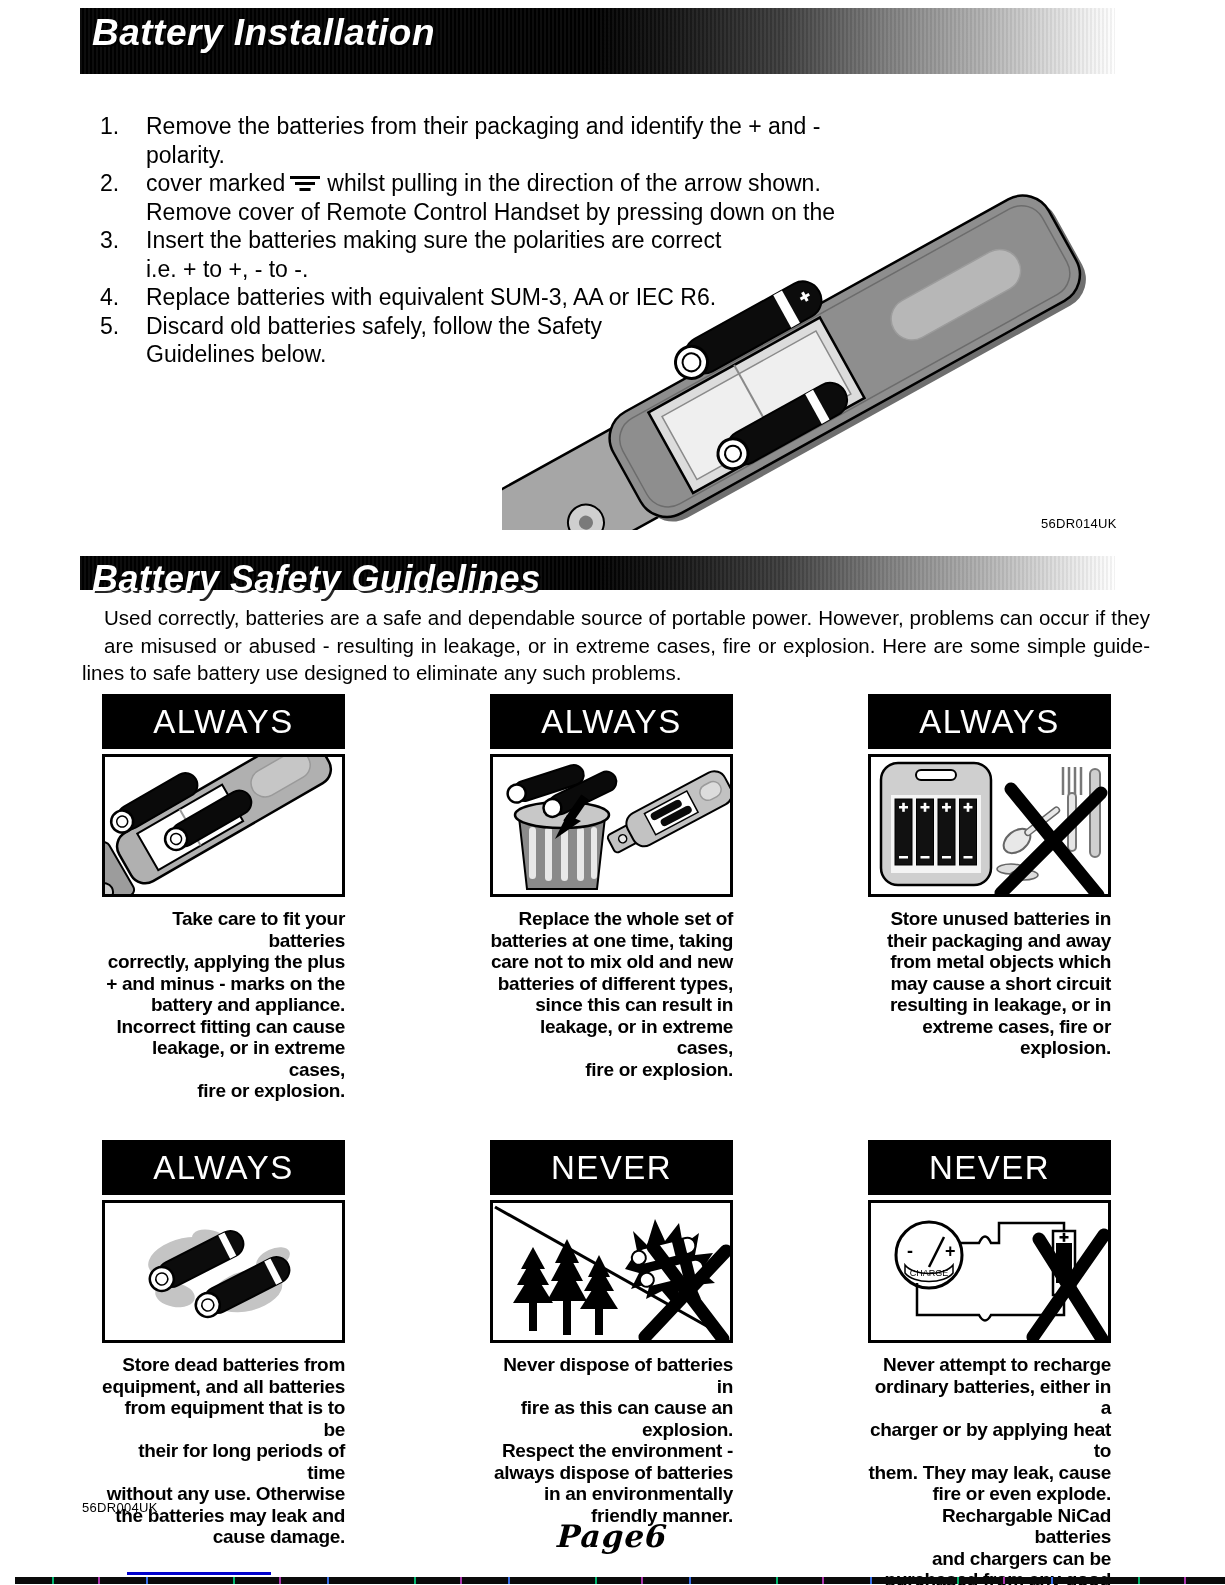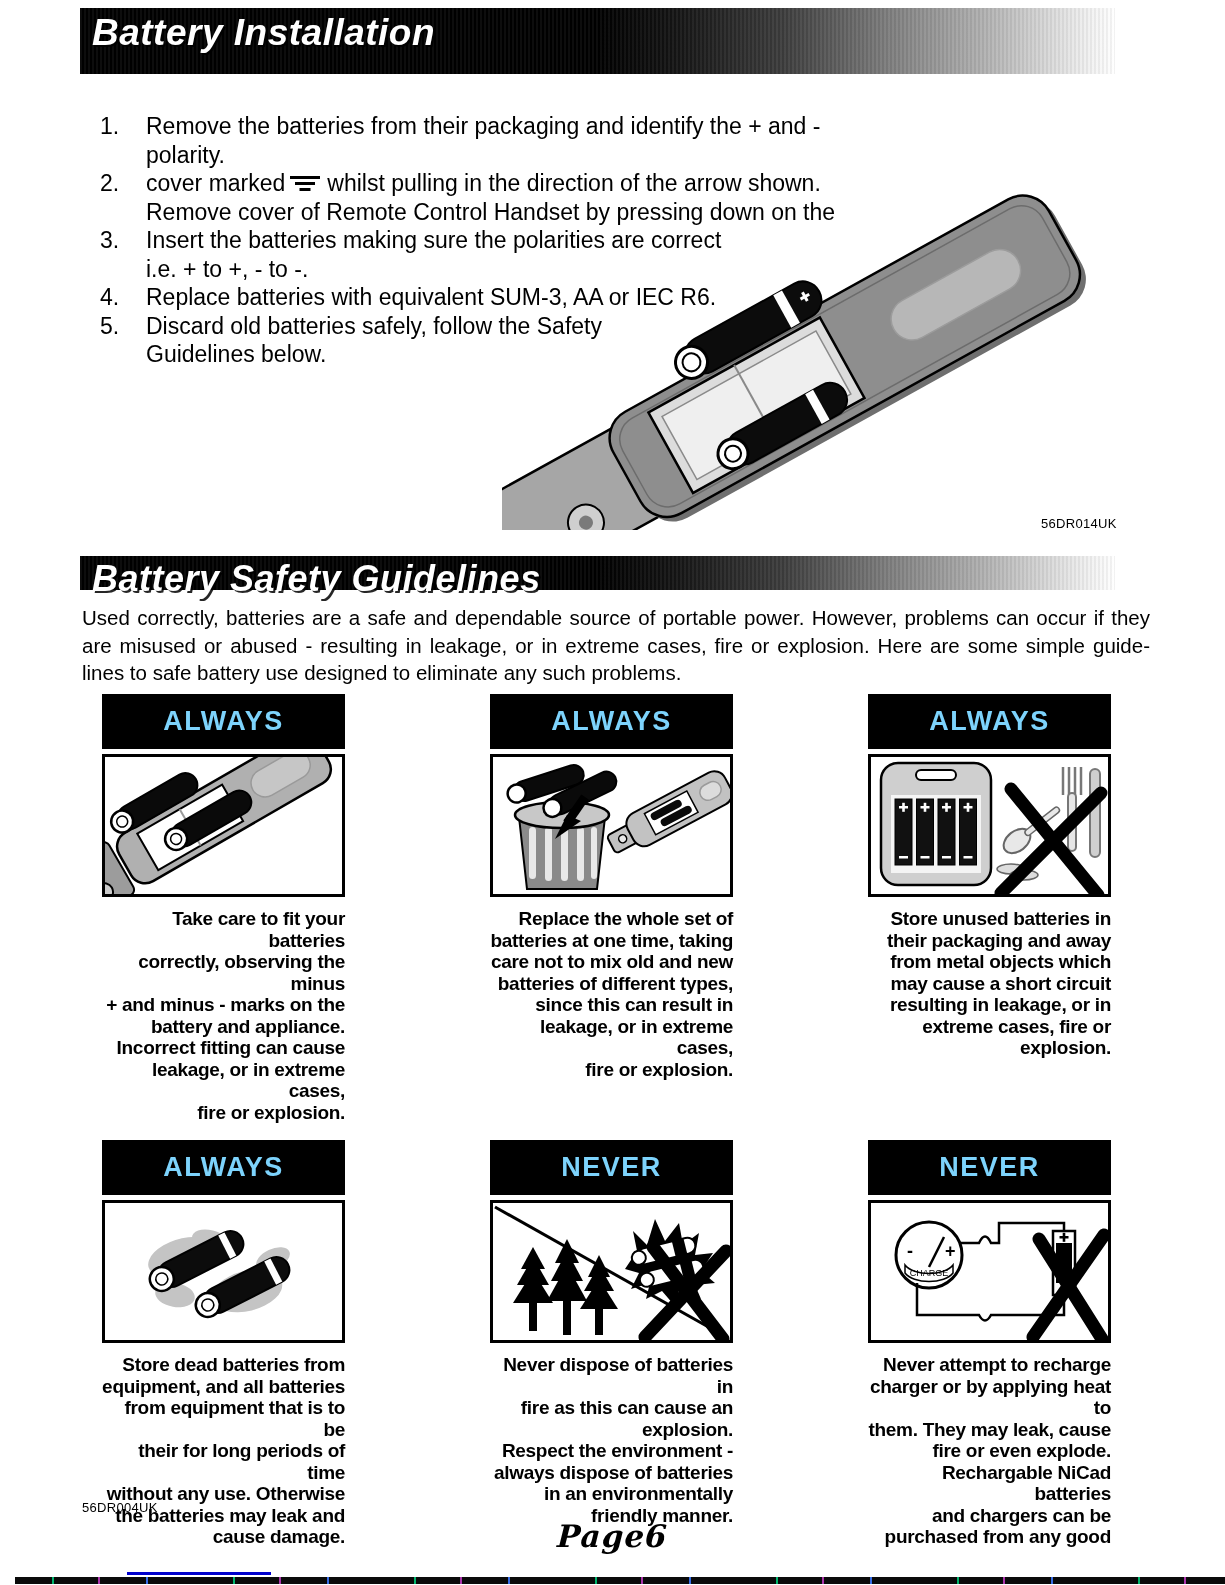--- a/index.html
+++ b/index.html
@@ -29,26 +29,26 @@
   .cover-mark i{position:absolute;left:50%;transform:translateX(-50%);height:3px;background:#000;}
   .cover-mark i:nth-child(1){top:3px;width:30px;}
   .cover-mark i:nth-child(2){top:9px;width:20px;}
   .cover-mark i:nth-child(3){top:15px;width:11px;}
   
   .fig-main{position:absolute;left:502px;top:145px;width:625px;height:385px;}
   .fig-code{position:absolute;font-size:13px;letter-spacing:.3px;}
   .fig-code.top{left:1041px;top:516px;}
   
   .intro{position:absolute;left:82px;top:604px;width:1068px;font-size:20.5px;line-height:27.5px;}
-  .intro .tline:not(:last-child){text-align:justify;text-align-last:justify;}
+  .intro .tline:not(:last-child){text-align:justify;text-align-last:justify;margin-left:22px;}
   
   .sbox{position:absolute;width:243px;}
   .sbox-header{
-    height:55px;background:#000;color:#7dd3fc;display:flex;align-items:center;justify-content:center;
-    font-size:27px;font-weight:bold;letter-spacing:1.5px;
+    height:55px;background:#000;color:#ffffff;display:flex;align-items:center;justify-content:center;
+    font-size:33px;font-weight:normal;letter-spacing:1.5px;
   }
   .sbox-frame{margin-top:5px;height:137px;border:3px solid #000;background:#fff;overflow:hidden;}
   .sbox-frame svg{display:block;}
   .sbox-caption{margin-top:11px;font-size:19px;font-weight:bold;line-height:21.5px;letter-spacing:-.3px;text-align:right;}
   
   .foot-code{position:absolute;left:82px;top:1500px;font-size:13px;letter-spacing:.3px;}
   .foot-page{
     position:absolute;left:0;right:0;top:1518px;text-align:center;
     font-family:"DejaVu Serif","Liberation Serif",serif;font-style:italic;font-weight:bold;
     font-size:31px;letter-spacing:1px;transform:skewX(-3deg);
@@ -177,21 +177,21 @@
           <circle cx="21" cy="-38" r="11" fill="#fff" stroke="#000" stroke-width="2.5"></circle>
           <circle cx="21" cy="-38" r="5.5" fill="#fff" stroke="#000" stroke-width="1.5"></circle>
           <rect x="56" y="-8" width="88" height="24" rx="12" fill="#0a0a0a" stroke="#000" stroke-width="2"></rect>
           <circle cx="59" cy="4" r="11" fill="#fff" stroke="#000" stroke-width="2.5"></circle>
           <circle cx="59" cy="4" r="5.5" fill="#fff" stroke="#000" stroke-width="1.5"></circle>
         </g>
       </svg>
     </div>
     <div class="sbox-caption">
         <div class="tline">Take care to fit your batteries</div>
-        <div class="tline">correctly, observing the minus</div>
+        <div class="tline">correctly, applying the plus</div>
         <div class="tline">+ and minus - marks on the</div>
         <div class="tline">battery and appliance.</div>
         <div class="tline">Incorrect fitting can cause</div>
         <div class="tline">leakage, or in extreme cases,</div>
         <div class="tline">fire or explosion.</div>
       </div>
   </div>
 
   <div class="sbox" style="left:490px;top:694px;">
     <div class="sbox-header">ALWAYS</div>
@@ -416,20 +416,21 @@
           <rect x="188.5" y="86" width="9" height="2.5" fill="#000"></rect>
         </g>
         <g stroke="#000" stroke-width="13" stroke-linecap="round">
           <line x1="162" y1="134" x2="233" y2="32"></line>
           <line x1="168" y1="36" x2="231" y2="136"></line>
         </g>
       </svg>
     </div>
     <div class="sbox-caption">
         <div class="tline">Never attempt to recharge</div>
+        <div class="tline">ordinary batteries, either in a</div>
         <div class="tline">charger or by applying heat to</div>
         <div class="tline">them. They may leak, cause</div>
         <div class="tline">fire or even explode.</div>
         <div class="tline">Rechargable NiCad batteries</div>
         <div class="tline">and chargers can be</div>
         <div class="tline">purchased from any good</div>
       </div>
   </div>
 
   <div class="foot-code">56DR004UK</div>

